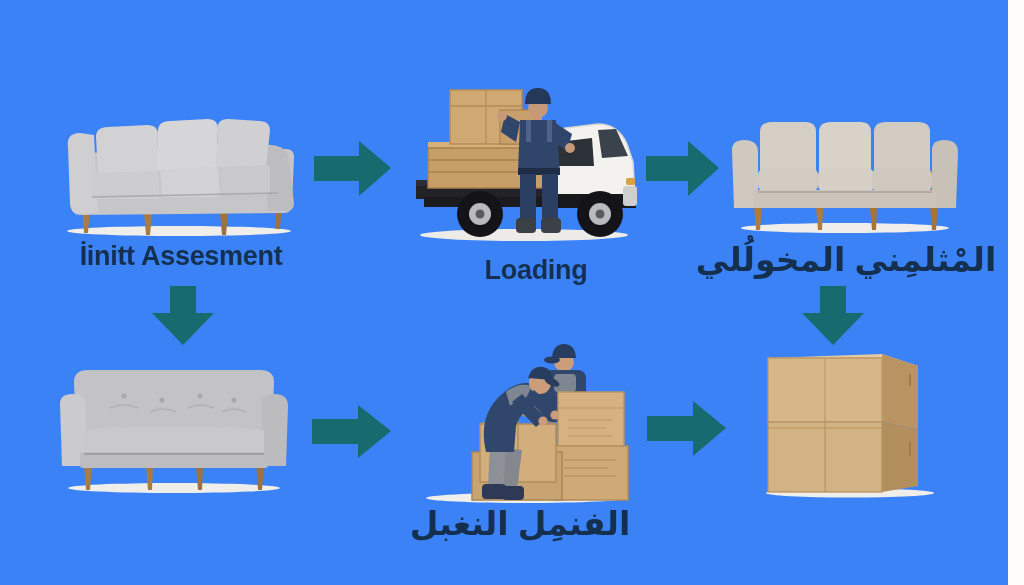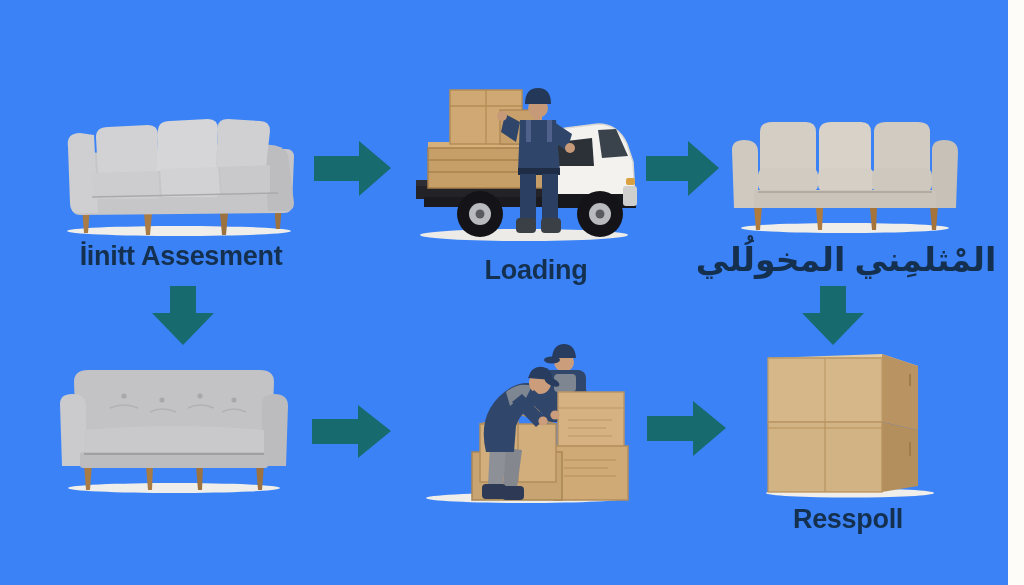--- a/index.html
+++ b/index.html
@@ -241,15 +241,15 @@
       <path d="M67 12 L67 76 M10 12 L124 12" stroke="#bd9a68" stroke-width="1.2"></path>
       <path d="M152 28 L152 40" stroke="#9f7c4c" stroke-width="2"></path>
 
       <polygon points="124,76 160,84 160,140 124,146" fill="#b48f5e"></polygon>
       <rect x="10" y="76" width="114" height="70" fill="#d2b384" stroke="#b8935f" stroke-width="1.3"></rect>
       <path d="M67 76 L67 146 M10 82 L124 82" stroke="#b8935f" stroke-width="1.2"></path>
       <path d="M152 96 L152 110" stroke="#9f7c4c" stroke-width="2"></path>
     </svg>
   </div>
 
-  <div class="label lbl-lg" style="left:848px;top:504px;">Resspoll</div>
+  <div class="label lbl-ar" style="left:520px;top:504px;">الفنمِل النغبل</div>
 
 </div>
 
 </body></html>

